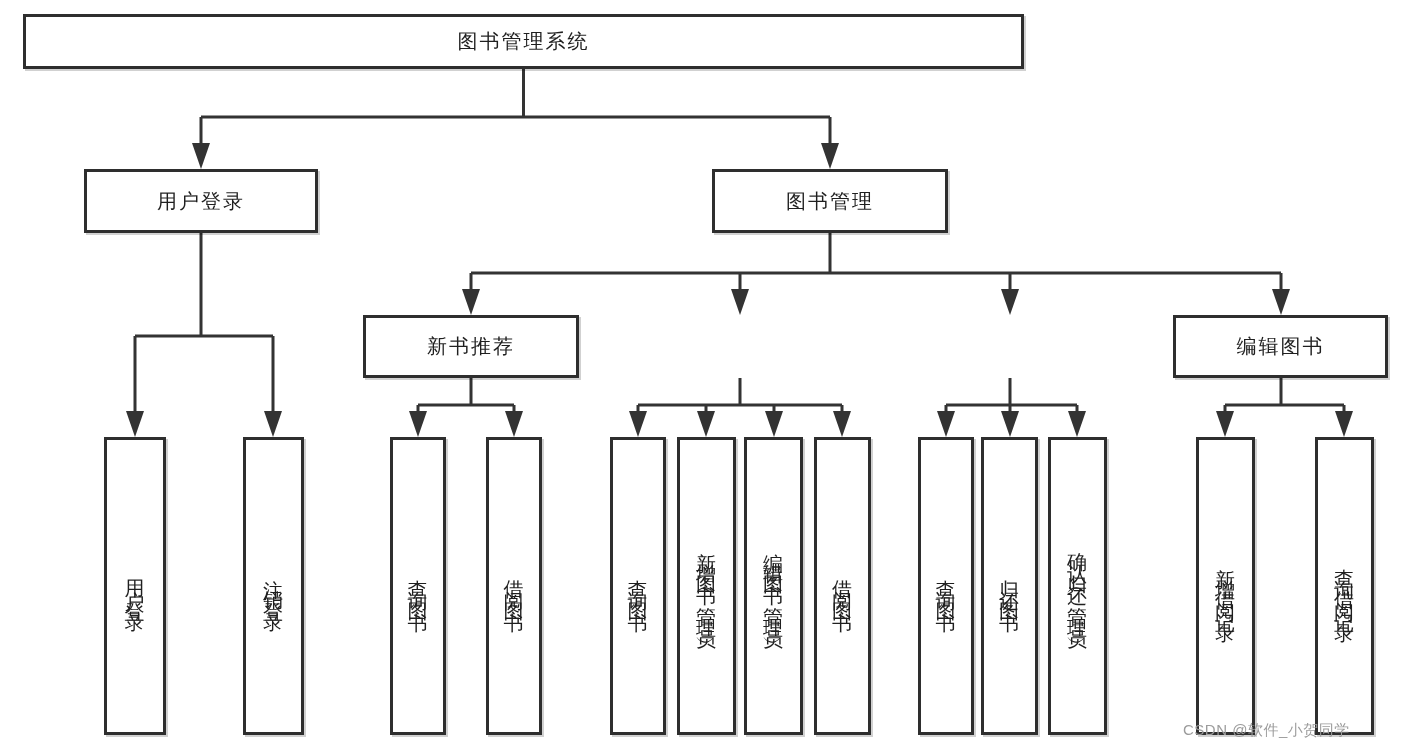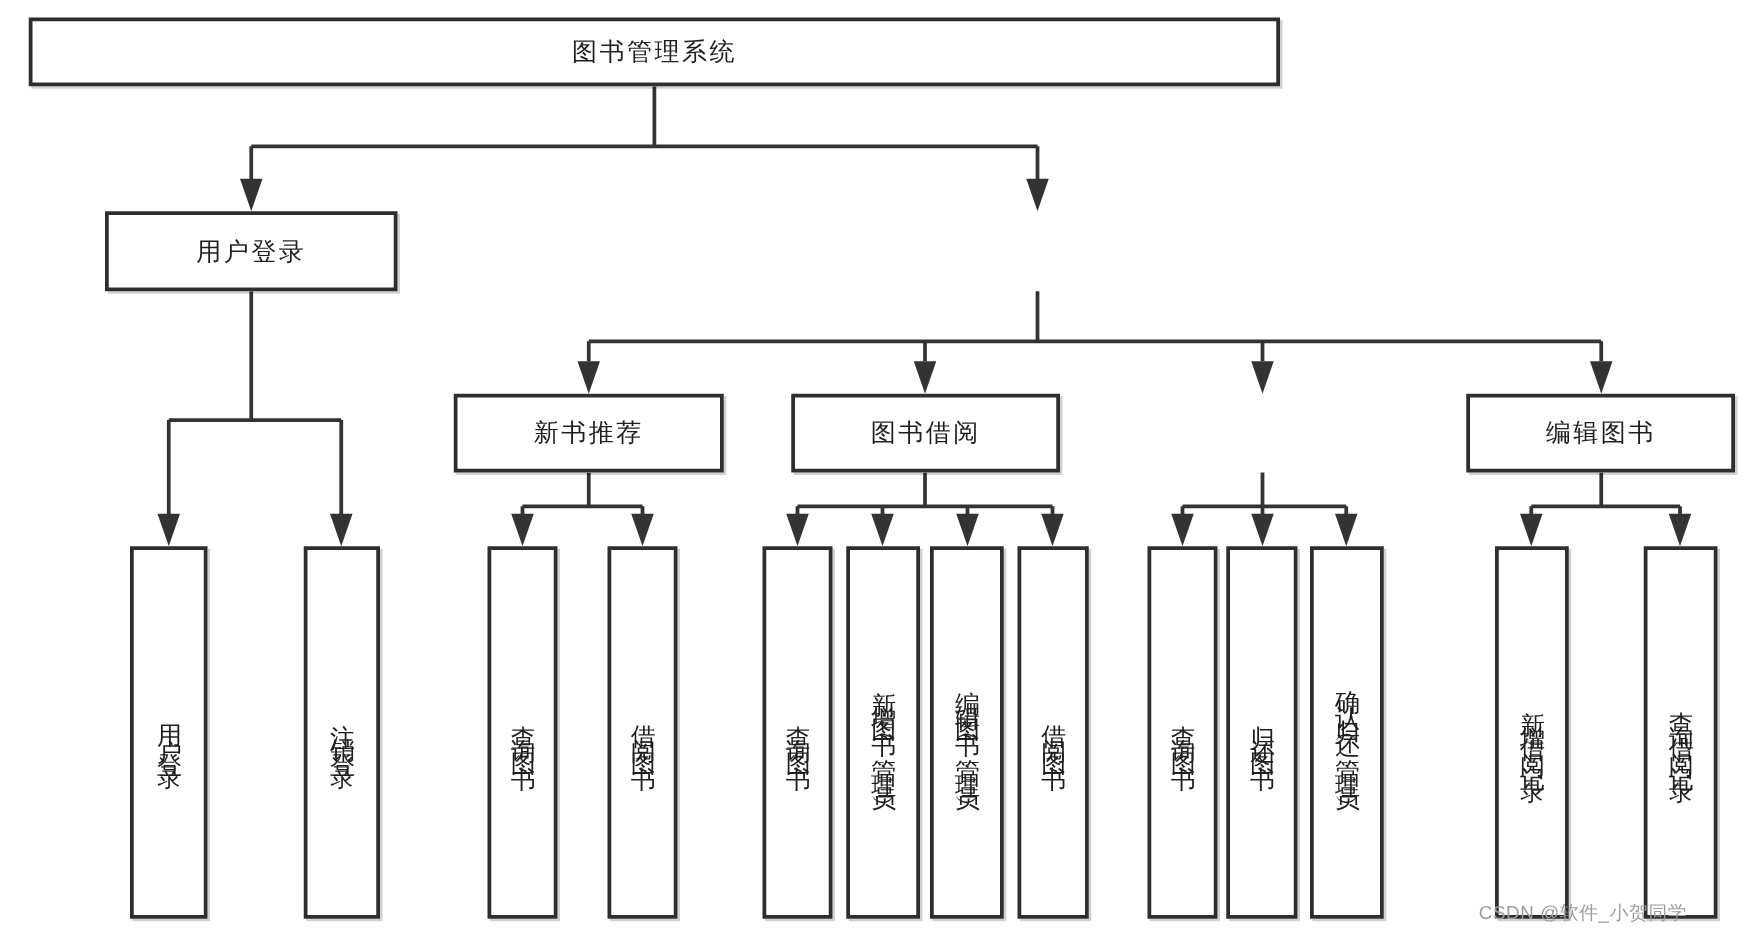--- a/index.html
+++ b/index.html
@@ -93,26 +93,26 @@
     <polygon class="arrow" points="1335,411 1353,411 1344,437"></polygon>
   </svg>
 
   <div class="node" style="left:23px;top:14px;width:1001px;height:55px;">
     <span class="h-label">图书管理系统</span>
   </div>
 
   <div class="node" style="left:84px;top:169px;width:234px;height:64px;">
     <span class="h-label">用户登录</span>
   </div>
+  <div class="node" style="left:712px;top:169px;width:236px;height:64px;">
+    <span class="h-label">图书管理</span>
+  </div>
 
   <div class="node" style="left:363px;top:315px;width:216px;height:63px;">
     <span class="h-label">新书推荐</span>
-  </div>
-  <div class="node" style="left:633px;top:315px;width:215px;height:63px;">
-    <span class="h-label">图书借阅</span>
   </div>
   <div class="node" style="left:1173px;top:315px;width:215px;height:63px;">
     <span class="h-label">编辑图书</span>
   </div>
 
   <div class="node leaf" style="left:104px;top:437px;width:62px;height:298px;">
     <span class="v-label">用户登录</span>
   </div>
   <div class="node leaf" style="left:243px;top:437px;width:61px;height:298px;">
     <span class="v-label">注销登录</span>

